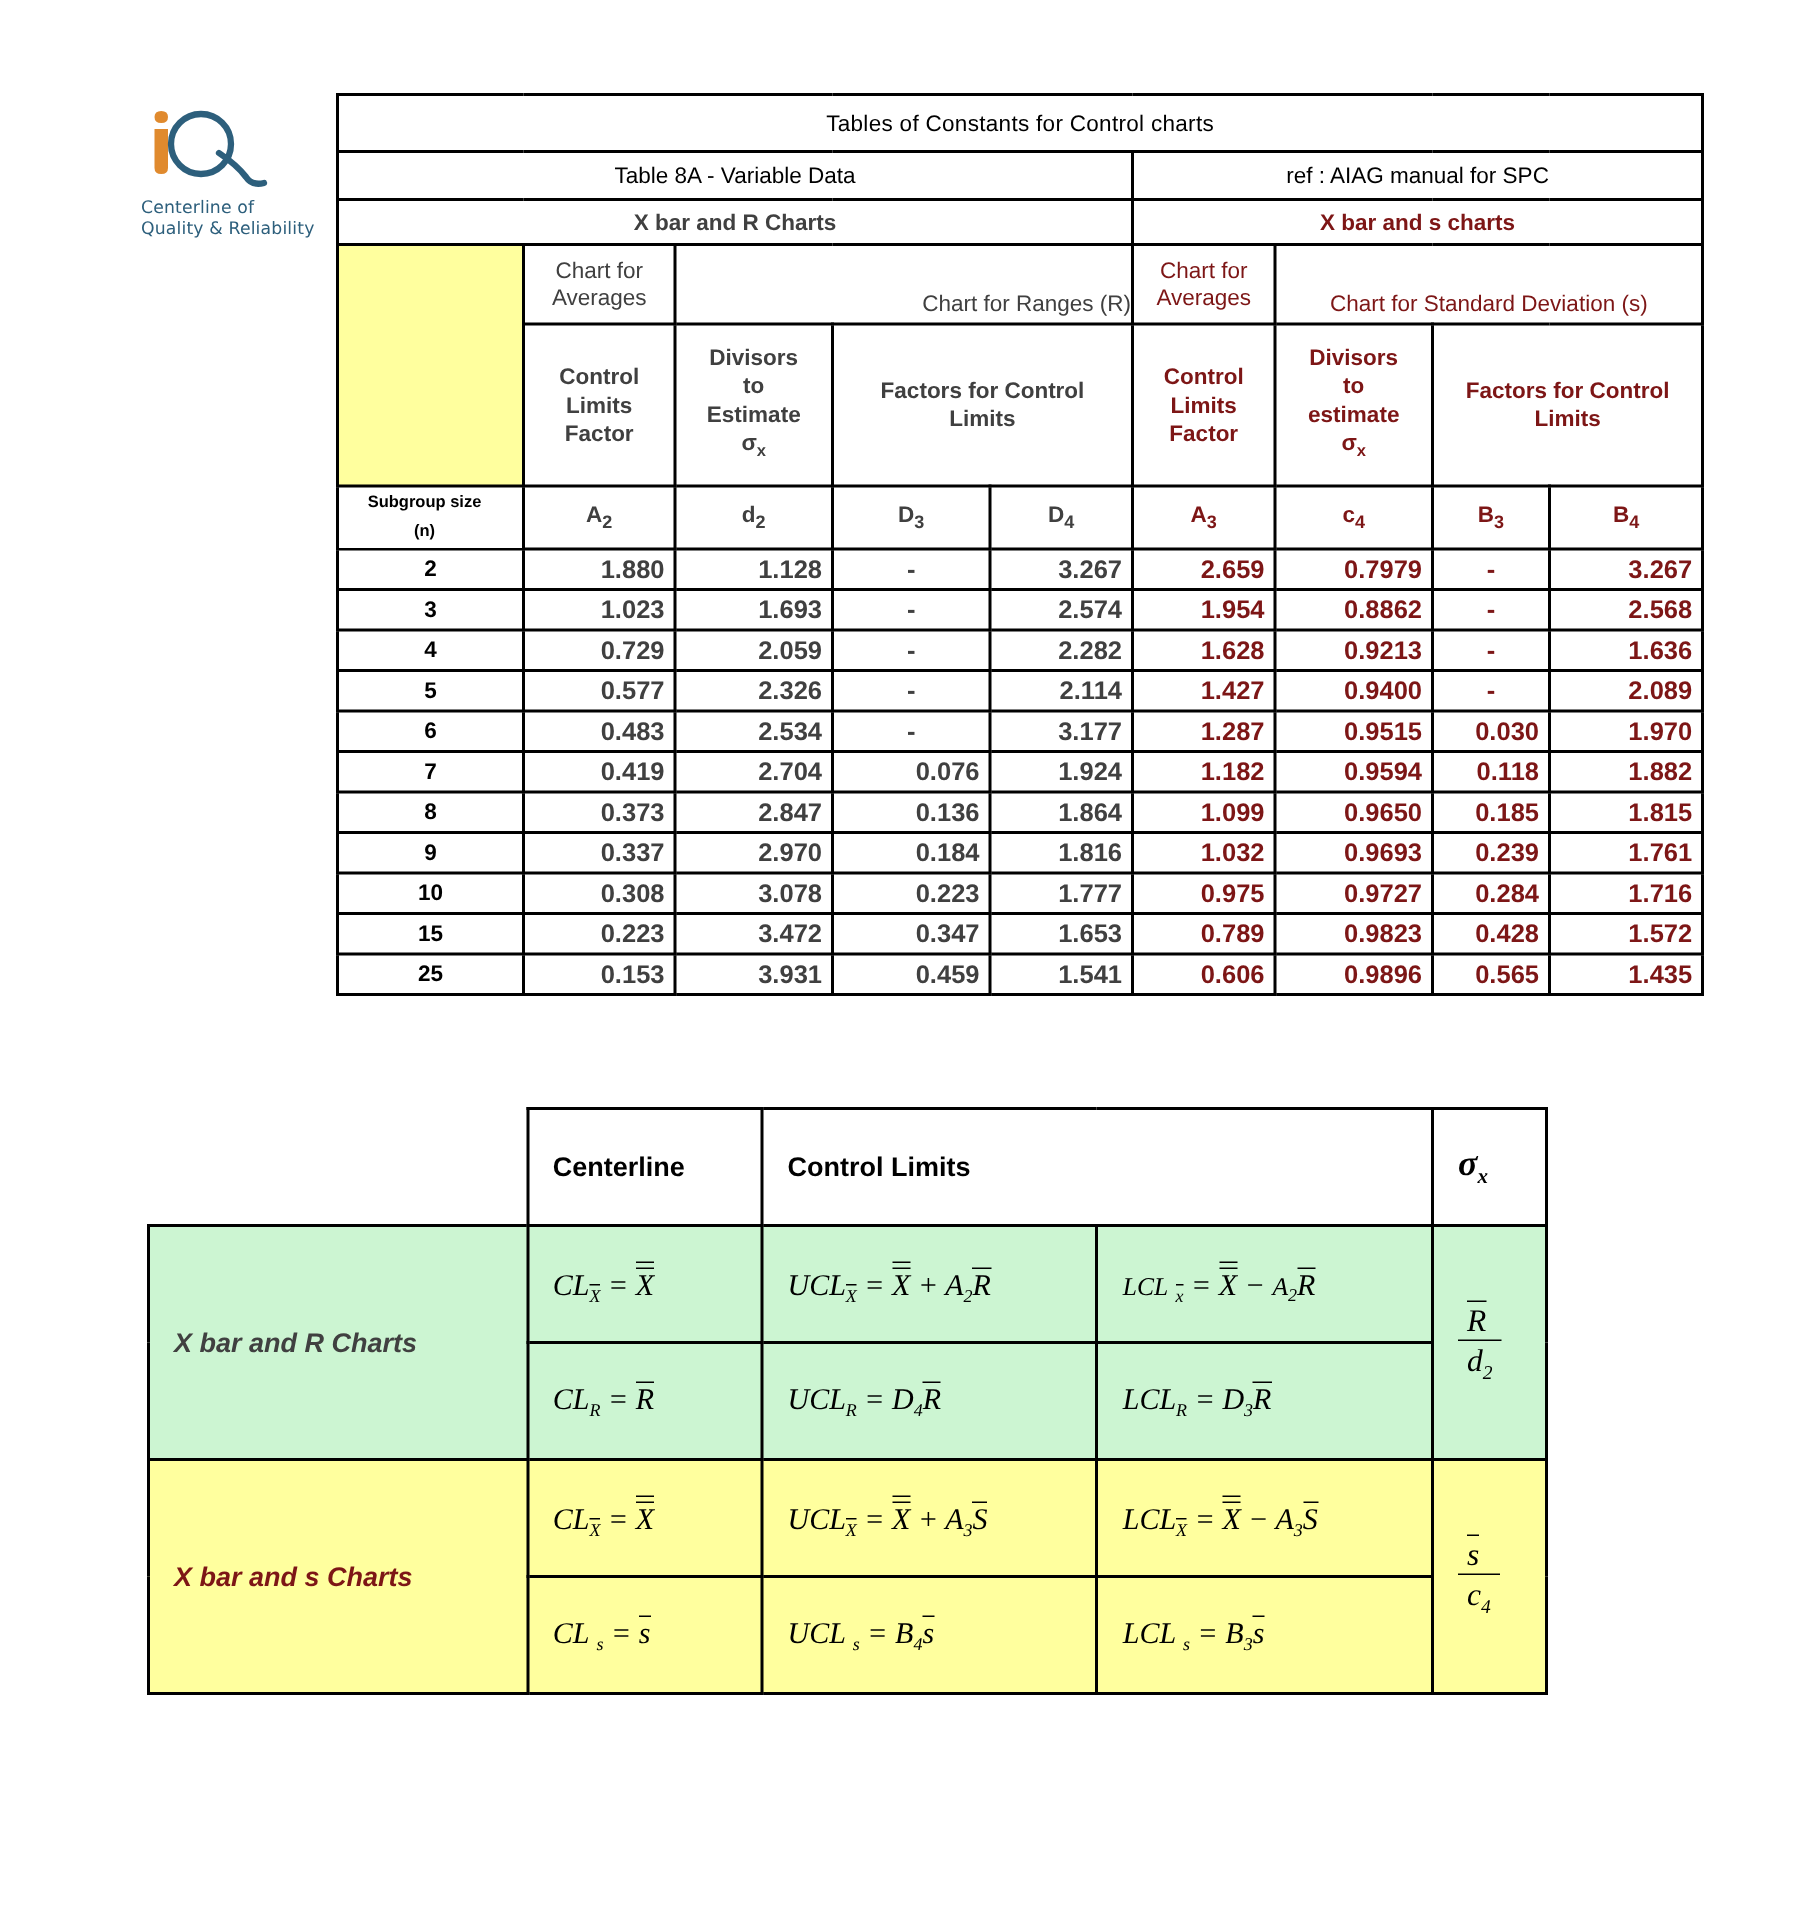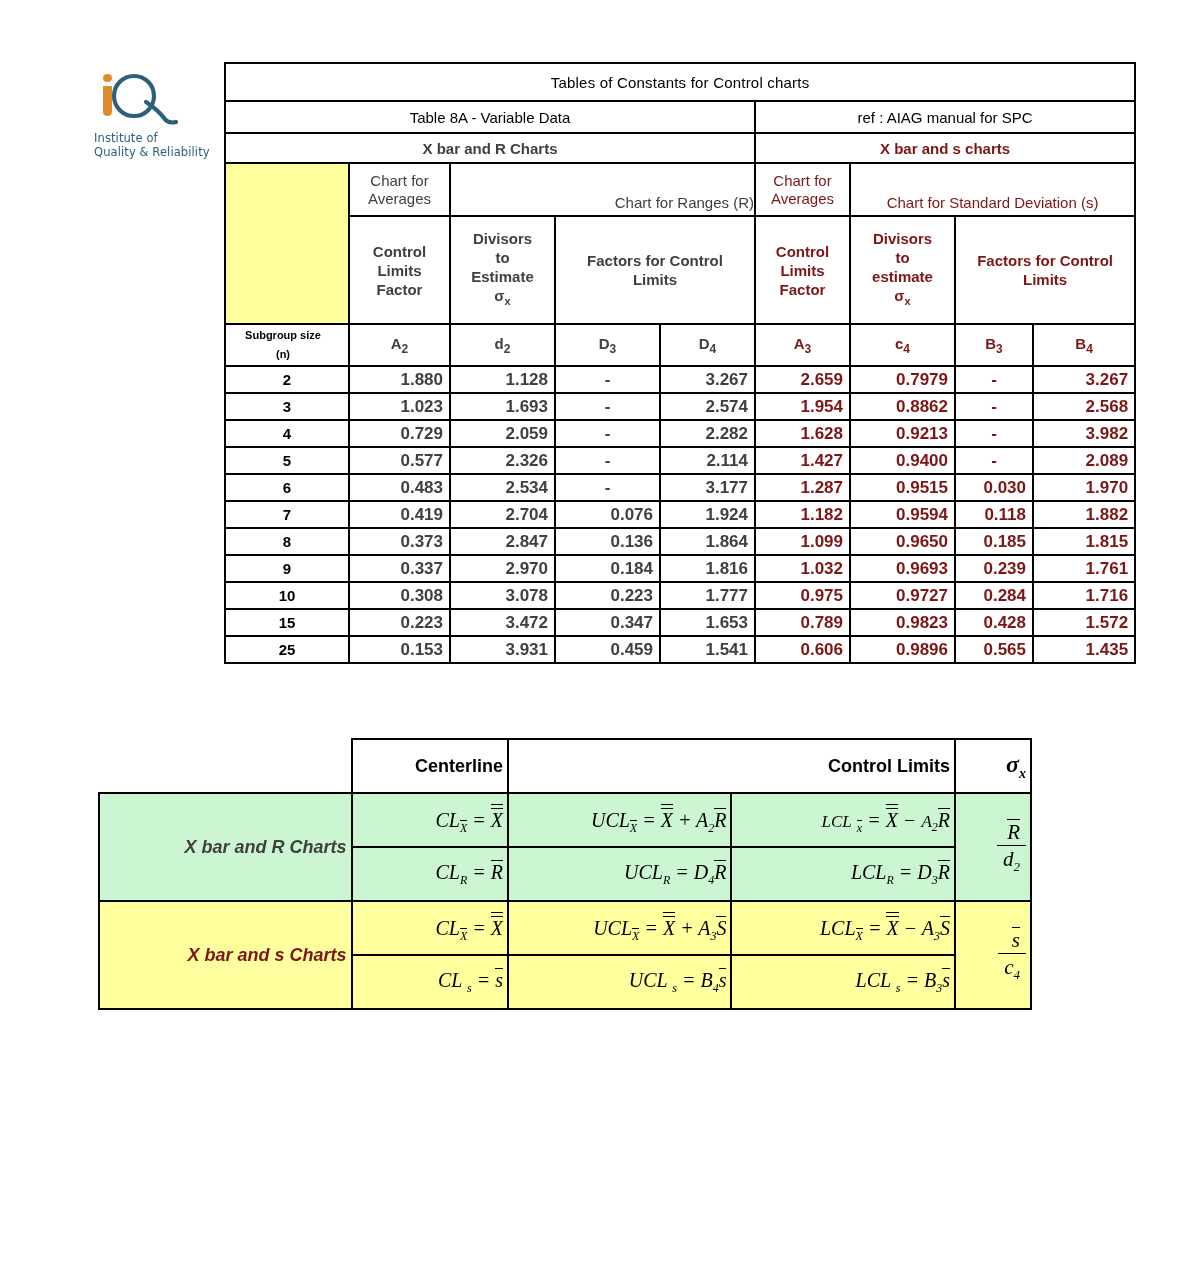--- a/index.html
+++ b/index.html
@@ -79,21 +79,21 @@
     white-space:nowrap;position:relative;left:-4px;
   }
   .sig sub{font-size:11px;}
 
   
   .frm-tbl{
     position:absolute;left:98px;top:738px;width:934px;
     table-layout:fixed;
   }
   .frm-tbl td{
-    border:2px solid #000;padding:4px;text-align:right;vertical-align:middle;
+    border:2px solid #000;padding:16px;text-align:left;vertical-align:middle;
     background:#fff;
   }
   .frm-tbl td.noborder{border:none;background:transparent;}
   .frm-hdr{font-size:18px;font-weight:bold;color:#000;height:44px;}
   .frm-side{
     font-size:18px;font-weight:bold;font-style:italic;
     height:52px;
   }
   .frm-cell{
     height:44px;font-family:"Liberation Serif", serif;
@@ -132,21 +132,21 @@
 <div class="page">
 
   <div class="logo-block">
     <svg class="logo-mark" viewBox="0 0 86 56">
       <path d="M7 6 q0 -4 4.5 -4 q4.5 0 4.5 4 q0 4 -4.5 4 q-4.5 0 -4.5 -4 z" fill="#e08a2e"></path>
       <path d="M7 14 h9 v26 q0 4 -4.5 4 q-4.5 0 -4.5 -4 z" fill="#e08a2e"></path>
       <path d="M38 4 a20 20 0 1 0 0 40 a20 20 0 1 0 0 -40 z" fill="none" stroke="#2d5f7c" stroke-width="4.2"></path>
       <path d="M50 30 q12 8 18 16 q4 6 12 4" fill="none" stroke="#2d5f7c" stroke-width="4.2" stroke-linecap="round"></path>
     </svg>
     <div class="logo-text">
-      <div>Institute of</div>
+      <div>Centerline of</div>
       <div>Quality &amp; Reliability</div>
     </div>
   </div>
 
   <table class="main-tbl">
     <colgroup>
       <col style="width:124px">
         <col style="width:101px">
         <col style="width:105px">
       <col style="width:105px">
@@ -232,21 +232,21 @@
         </tr>
         <tr class="datarow">
           <td class="n">4</td>
           <td class="blue">0.729</td>
           <td class="blue">2.059</td>
           <td class="blue dash">-</td>
           <td class="blue">2.282</td>
           <td class="maroon">1.628</td>
           <td class="maroon">0.9213</td>
           <td class="maroon dash">-</td>
-          <td class="maroon">3.982</td>
+          <td class="maroon">1.636</td>
         </tr>
         <tr class="datarow">
           <td class="n">5</td>
           <td class="blue">0.577</td>
           <td class="blue">2.326</td>
           <td class="blue dash">-</td>
           <td class="blue">2.114</td>
           <td class="maroon">1.427</td>
           <td class="maroon">0.9400</td>
           <td class="maroon dash">-</td>

